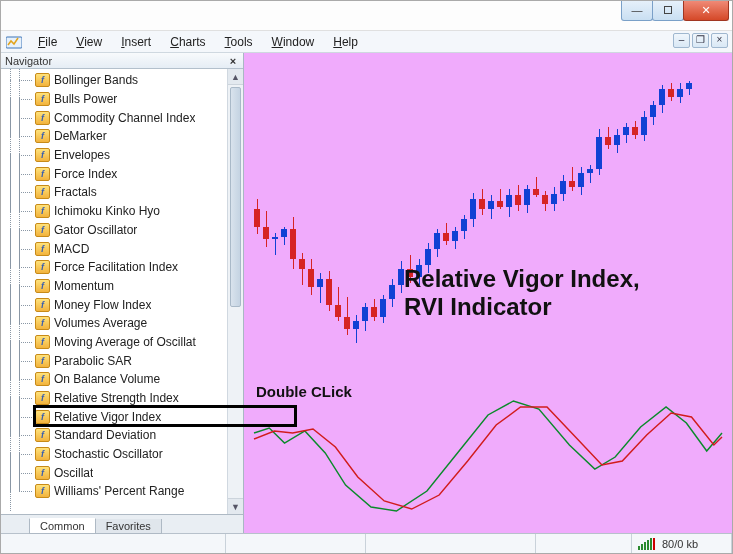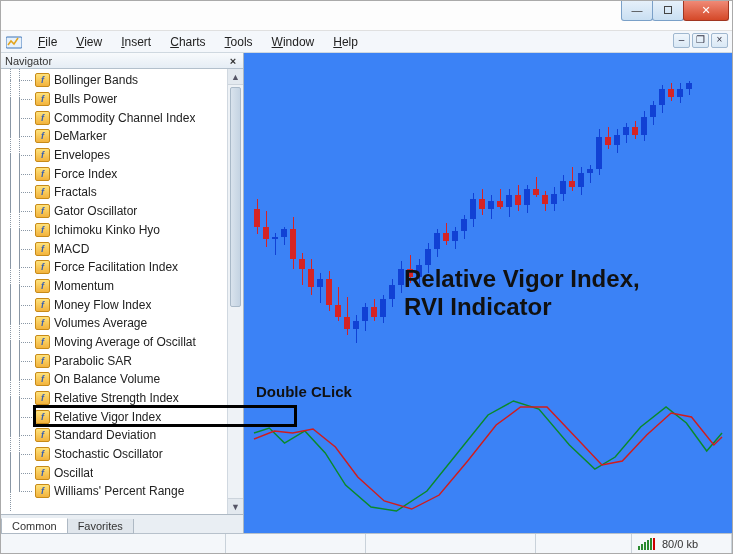--- a/index.html
+++ b/index.html
@@ -224,20 +224,21 @@
     z-index: 30;
   }
 
   
   .nav-tabs {
     height: 19px;
     border-top:1px solid #aeb9c4;
     display:flex;
     align-items:flex-end;
     background:#e9eef3;
+    padding-left:28px;
   }
   .nav-tab {
     padding: 1px 10px 1px 10px;
     border:1px solid #aeb9c4;
     border-top:none;
     font-size:11px;
     margin-right:-1px;
     background:#e0e6ec;
     color:#333;
     cursor:default;
@@ -246,21 +247,21 @@
   }
   .nav-tab.active {
     background:#fff;
     border-top:1px solid #fff;
   }
 
   
   .chartarea {
     flex:1;
     position:relative;
-    background:#3b82f6;
+    background:#f0abfc;
     overflow:hidden;
   }
   .chart-candles {
     position:absolute;
     left:10px; right:10px;
     top:6px;
     height: 290px;
   }
   .candle {
     position:absolute;
@@ -417,28 +418,28 @@
               <span class="v2"></span>
             </span>
             <span class="fx-icon"></span>
             <span class="label">Fractals</span>
           </div>
           <div class="tree-row">
             <span class="connector">
               <span class="v2"></span>
             </span>
             <span class="fx-icon"></span>
+            <span class="label">Ichimoku Kinko Hyo</span>
+          </div>
+          <div class="tree-row">
+            <span class="connector">
+              <span class="v2"></span>
+            </span>
+            <span class="fx-icon"></span>
             <span class="label">Gator Oscillator</span>
-          </div>
-          <div class="tree-row">
-            <span class="connector">
-              <span class="v2"></span>
-            </span>
-            <span class="fx-icon"></span>
-            <span class="label">Ichimoku Kinko Hyo</span>
           </div>
           <div class="tree-row">
             <span class="connector">
               <span class="v2"></span>
             </span>
             <span class="fx-icon"></span>
             <span class="label">MACD</span>
           </div>
           <div class="tree-row">
             <span class="connector">

